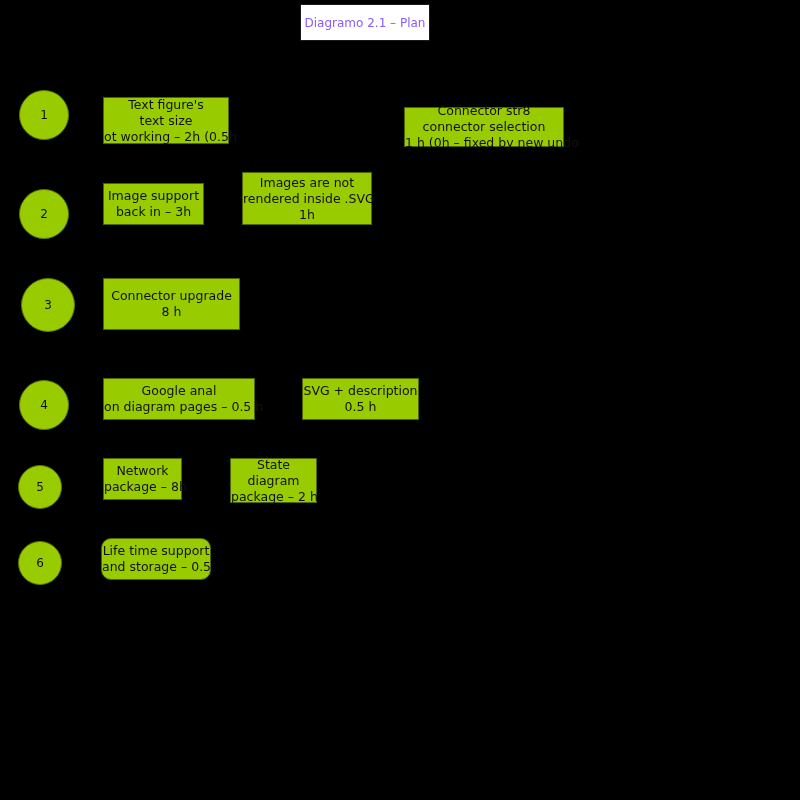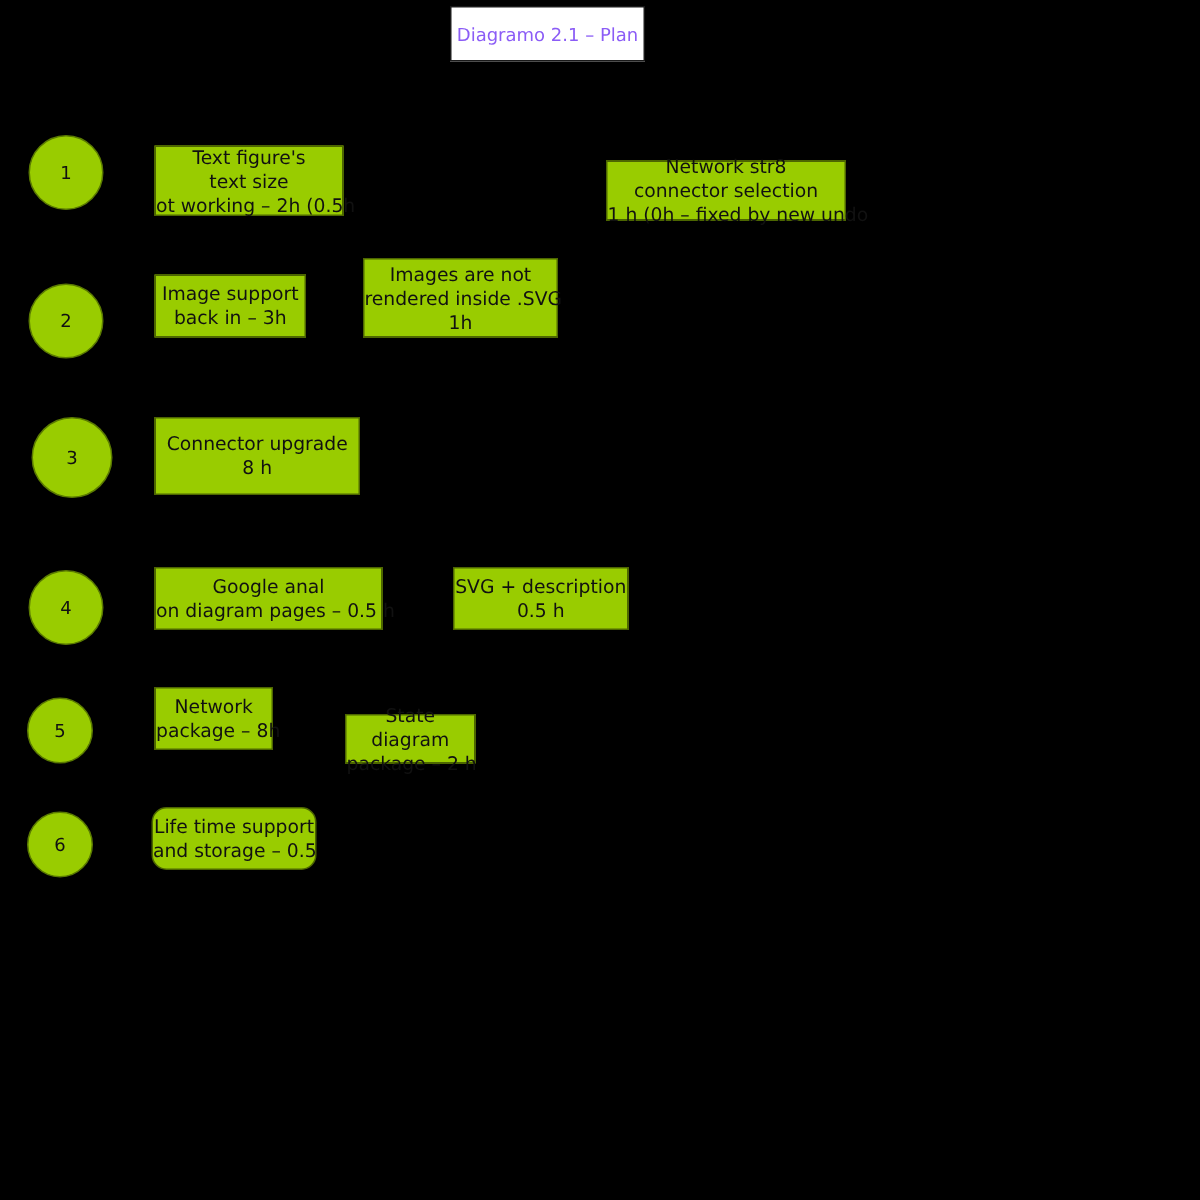--- a/index.html
+++ b/index.html
@@ -71,21 +71,21 @@
     </div>
     <div class="node-circle" style="left: 19px; top: 90px; width: 50px; height: 50px;">
       <span>1</span>
     </div>
     <div class="task-box" style="left: 103px; top: 97px; width: 126px; height: 47px;">
       <span class="line">Text figure's</span>
       <span class="line">text size</span>
       <span class="line">ot working – 2h (0.5h</span>
     </div>
     <div class="task-box" style="left: 404px; top: 107px; width: 160px; height: 40px;">
-      <span class="line">Network str8</span>
+      <span class="line">Connector str8</span>
       <span class="line">connector selection</span>
       <span class="line">1 h (0h – fixed by new undo</span>
     </div>
     <div class="node-circle" style="left: 19px; top: 189px; width: 50px; height: 50px;">
       <span>2</span>
     </div>
     <div class="task-box" style="left: 103px; top: 183px; width: 101px; height: 42px;">
       <span class="line">Image support</span>
       <span class="line">back in – 3h</span>
     </div>
@@ -112,21 +112,21 @@
       <span class="line">SVG + description</span>
       <span class="line">0.5 h</span>
     </div>
     <div class="node-circle" style="left: 18px; top: 465px; width: 44px; height: 44px;">
       <span>5</span>
     </div>
     <div class="task-box" style="left: 103px; top: 458px; width: 79px; height: 42px;">
       <span class="line">Network</span>
       <span class="line">package – 8h</span>
     </div>
-    <div class="task-box" style="left: 230px; top: 476px; width: 87px; height: 33px;">
+    <div class="task-box" style="left: 230px; top: 458px; width: 87px; height: 45px;">
       <span class="line">State</span>
       <span class="line">diagram</span>
       <span class="line">package – 2 h</span>
     </div>
     <div class="node-circle" style="left: 18px; top: 541px; width: 44px; height: 44px;">
       <span>6</span>
     </div>
     <div class="task-box" style="left: 101px; top: 538px; width: 110px; height: 42px; border-radius: 10px;">
       <span class="line">Life time support</span>
       <span class="line">and storage – 0.5</span>

